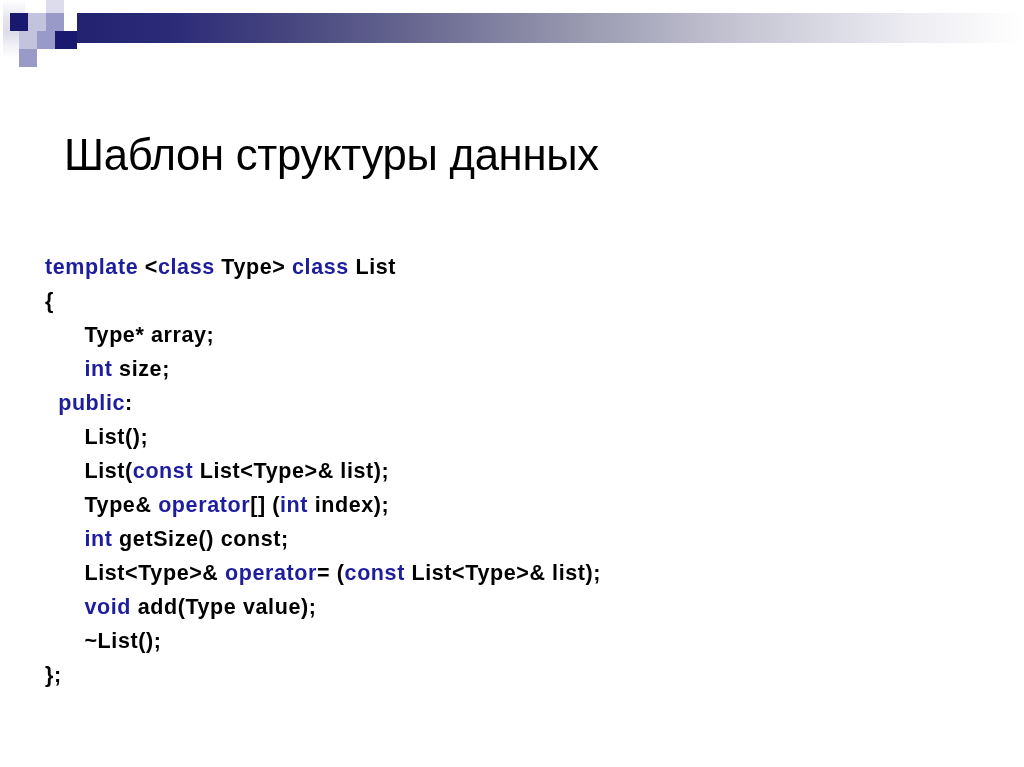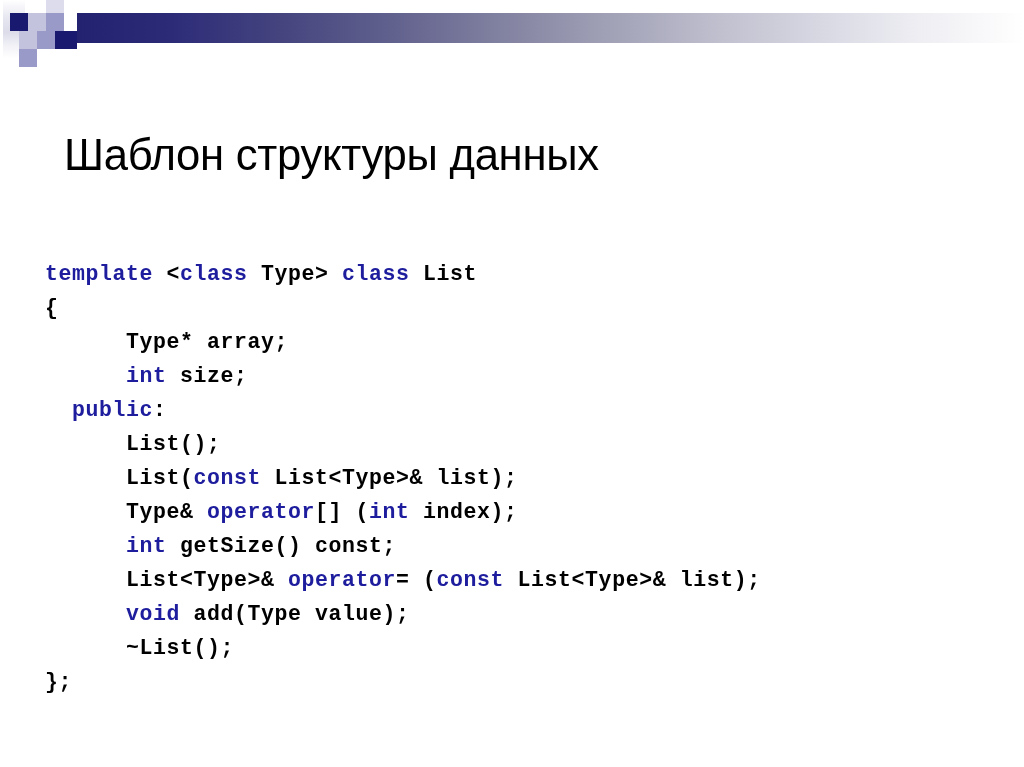--- a/index.html
+++ b/index.html
@@ -84,23 +84,23 @@
     letter-spacing: -0.3px;
     transform: scaleX(0.97);
     transform-origin: left center;
     white-space: nowrap;
   }
 
   
   #code-block {
     position: absolute;
     left: 45px;
-    top: 235px;
+    top: 228px;
     width: 960px;
-    font-family: Liberation Mono, monospace;
+    font-family: Liberation Sans, sans-serif;
     font-size: 21.5px;
     font-weight: bold;
     line-height: 34px;
     color: #000000;
     white-space: pre;
     letter-spacing: 0.6px;
   }
   #code-block .ln {
     display: block;
     height: 34px;

